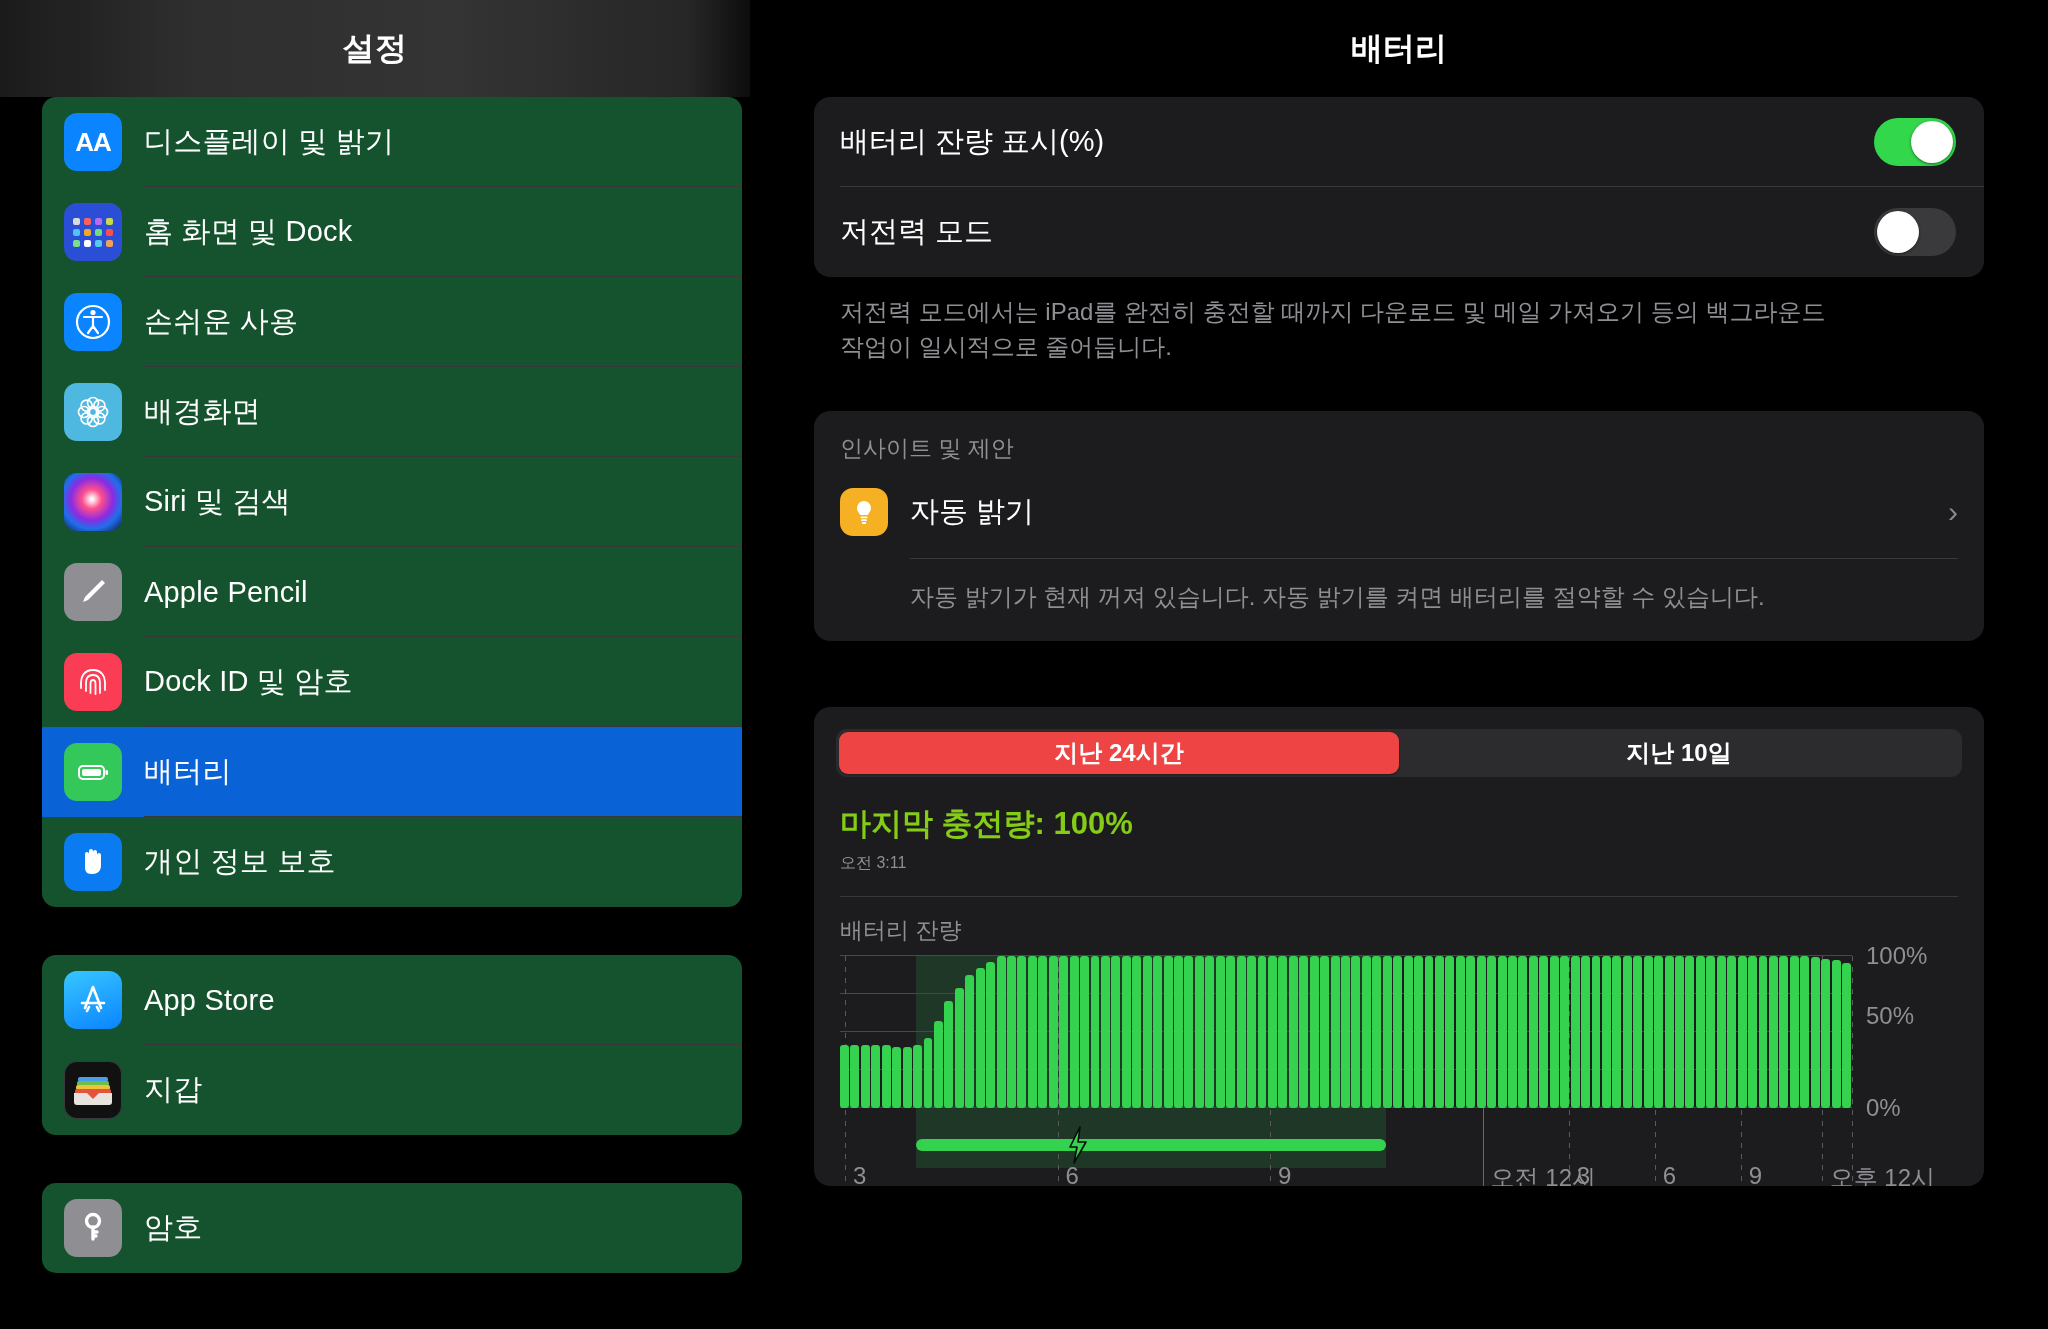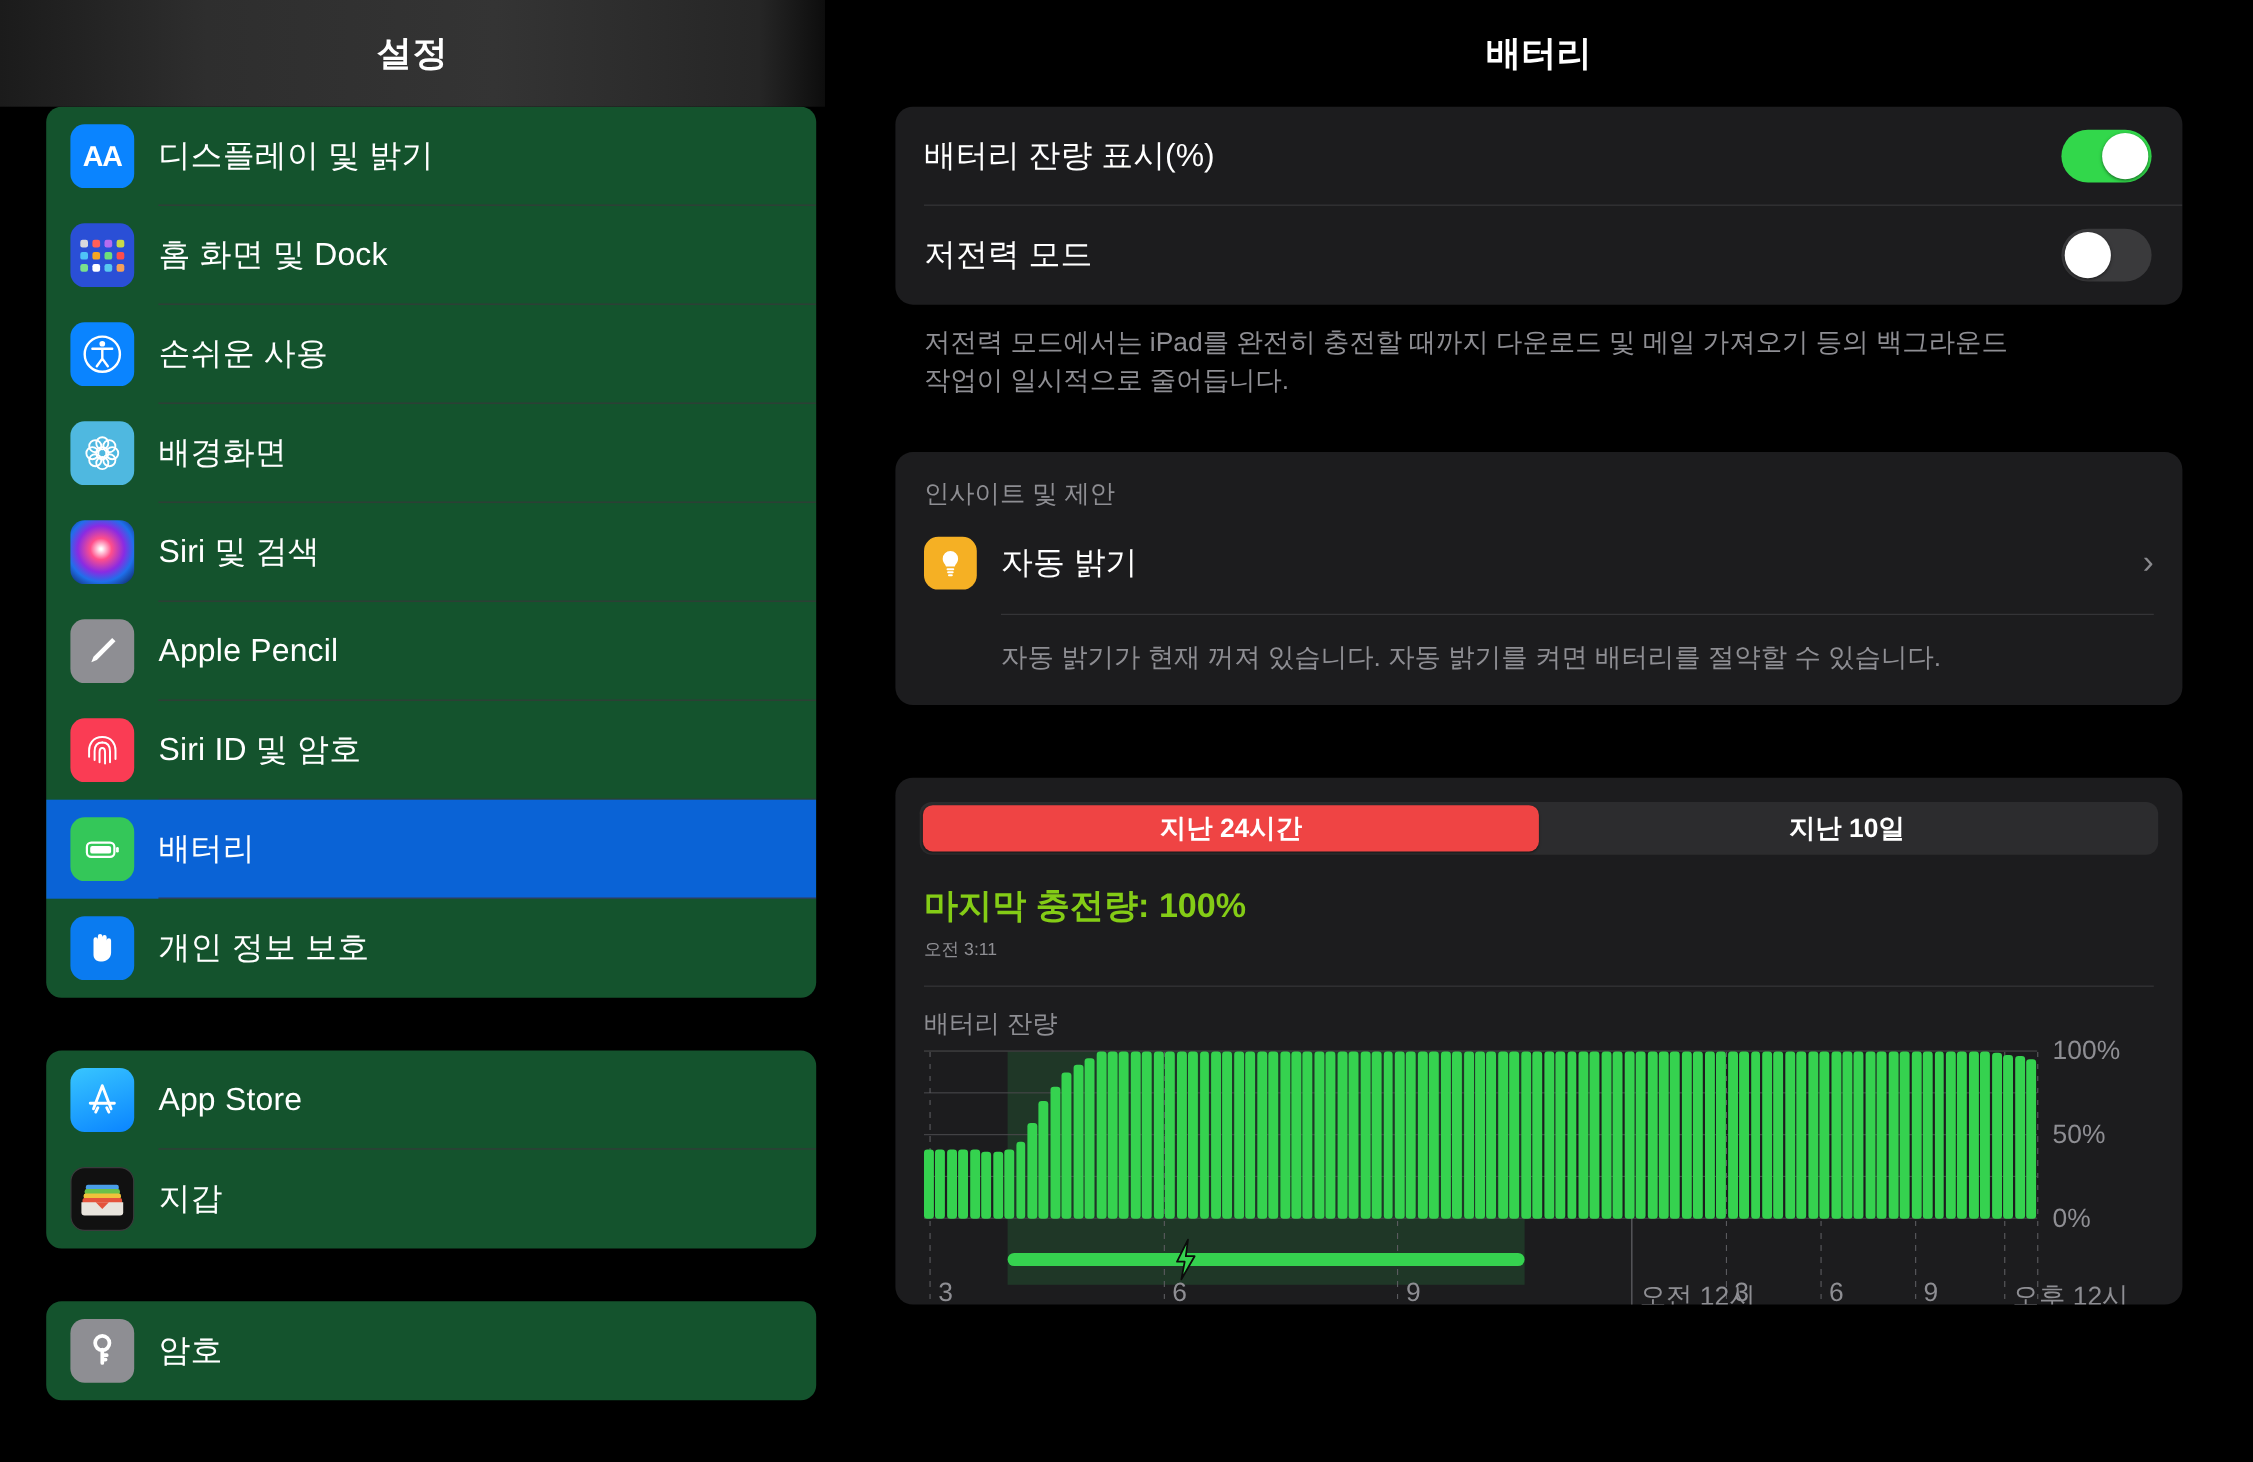--- a/index.html
+++ b/index.html
@@ -258,21 +258,21 @@
               <g fill="none" stroke="#fff" stroke-width="1.8" stroke-linecap="round">
                 <path d="M22 10 C13 10 10 17 10 22 L10 28"></path>
                 <path d="M22 10 C31 10 34 17 34 22 L34 30"></path>
                 <path d="M22 15 C16 15 15 20 15 23 L15 31"></path>
                 <path d="M22 15 C28 15 29 20 29 23 L29 33"></path>
                 <path d="M22 20 C20 20 19.5 22 19.5 24 L19.5 33"></path>
                 <path d="M22 20 C24 20 24.5 22 24.5 24 L24.5 34"></path>
               </g>
             </svg>
           </span>
-          <span class="sb-label">Siri ID 및 암호</span>
+          <span class="sb-label">Dock ID 및 암호</span>
           <span class="sb-sep"></span>
         </div>
         <div class="sb-row selected">
           <span class="sb-icon ic-batt">
             <svg width="44" height="44" viewBox="0 0 44 44">
               <rect x="8" y="16" width="25" height="13" rx="4" fill="none" stroke="#fff" stroke-width="2"></rect>
               <rect x="11" y="19" width="19" height="7" rx="2" fill="#fff"></rect>
               <rect x="34.5" y="20" width="2.5" height="5" rx="1.2" fill="#fff"></rect>
             </svg>
           </span>
@@ -503,21 +503,21 @@
                 <div class="bar" style="height: 100%;"></div>
                 <div class="bar" style="height: 100%;"></div>
                 <div class="bar" style="height: 99%;"></div>
                 <div class="bar" style="height: 98%;"></div>
                 <div class="bar" style="height: 97%;"></div>
                 <div class="bar" style="height: 95%;"></div>
               </div>
           </div>
           <div class="ylabels" id="ylabels">
               <span class="ylab" style="top: 0px;">100%</span>
-              <span class="ylab" style="top: 76px;">50%</span>
+              <span class="ylab" style="top: 60px;">50%</span>
               <span class="ylab" style="top: 152px;">0%</span>
             </div>
           <div class="chargebar-track">
             <div class="chargebar" id="chargebar" style="left: 7.5%; width: 46.5%;"></div>
             <span class="bolt" id="bolt" style="left: calc(23.5% - 13px);">
               <svg width="26" height="40" viewBox="0 0 26 40">
                 <path d="M15 2 L5 22 h7 L9 38 L21 17 h-8 z" fill="#35d24f" stroke="#0b0b0b" stroke-width="1.6" stroke-linejoin="round"></path>
               </svg>
             </span>
           </div>

